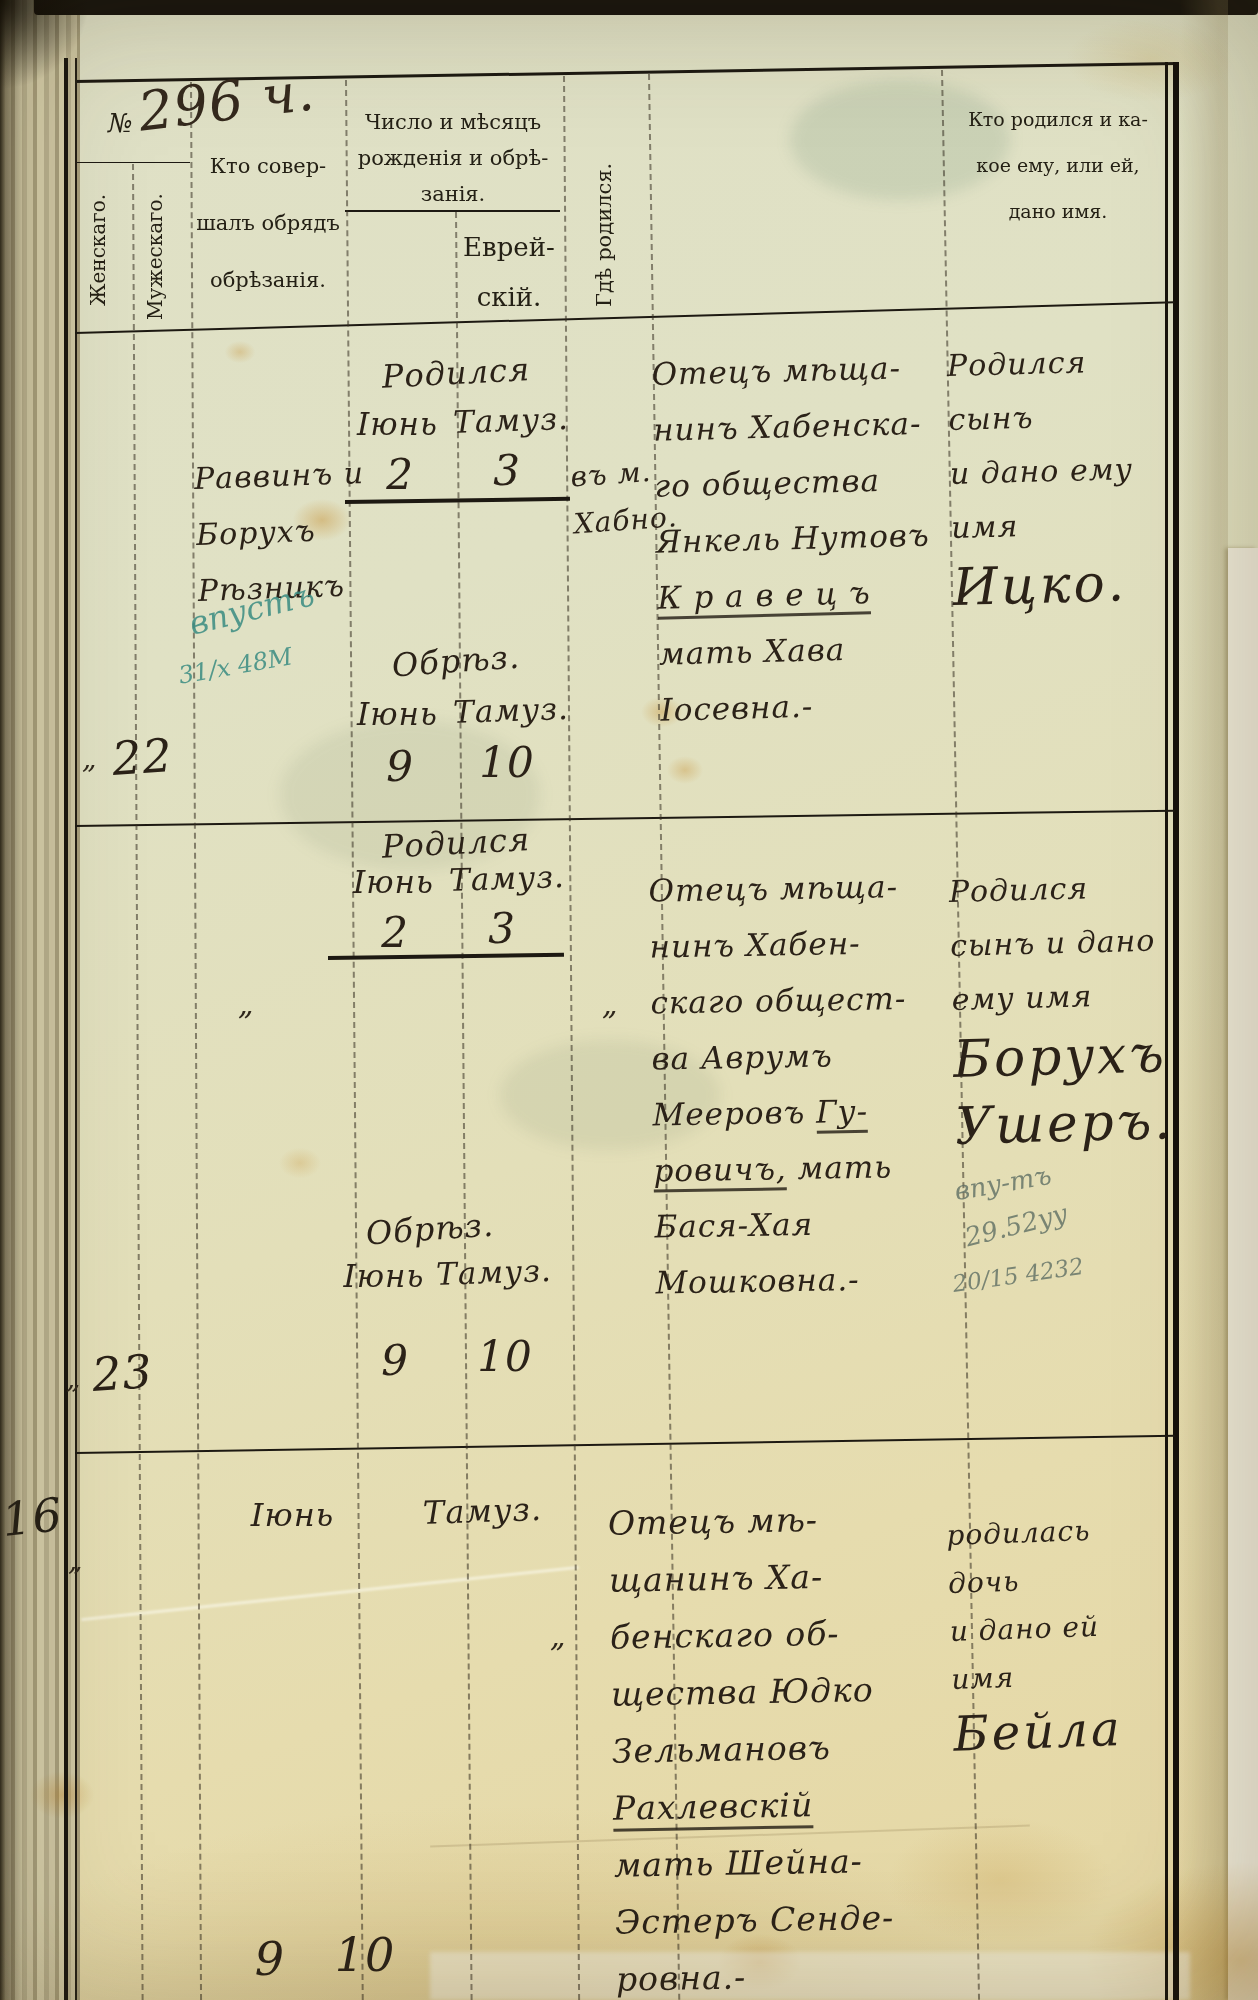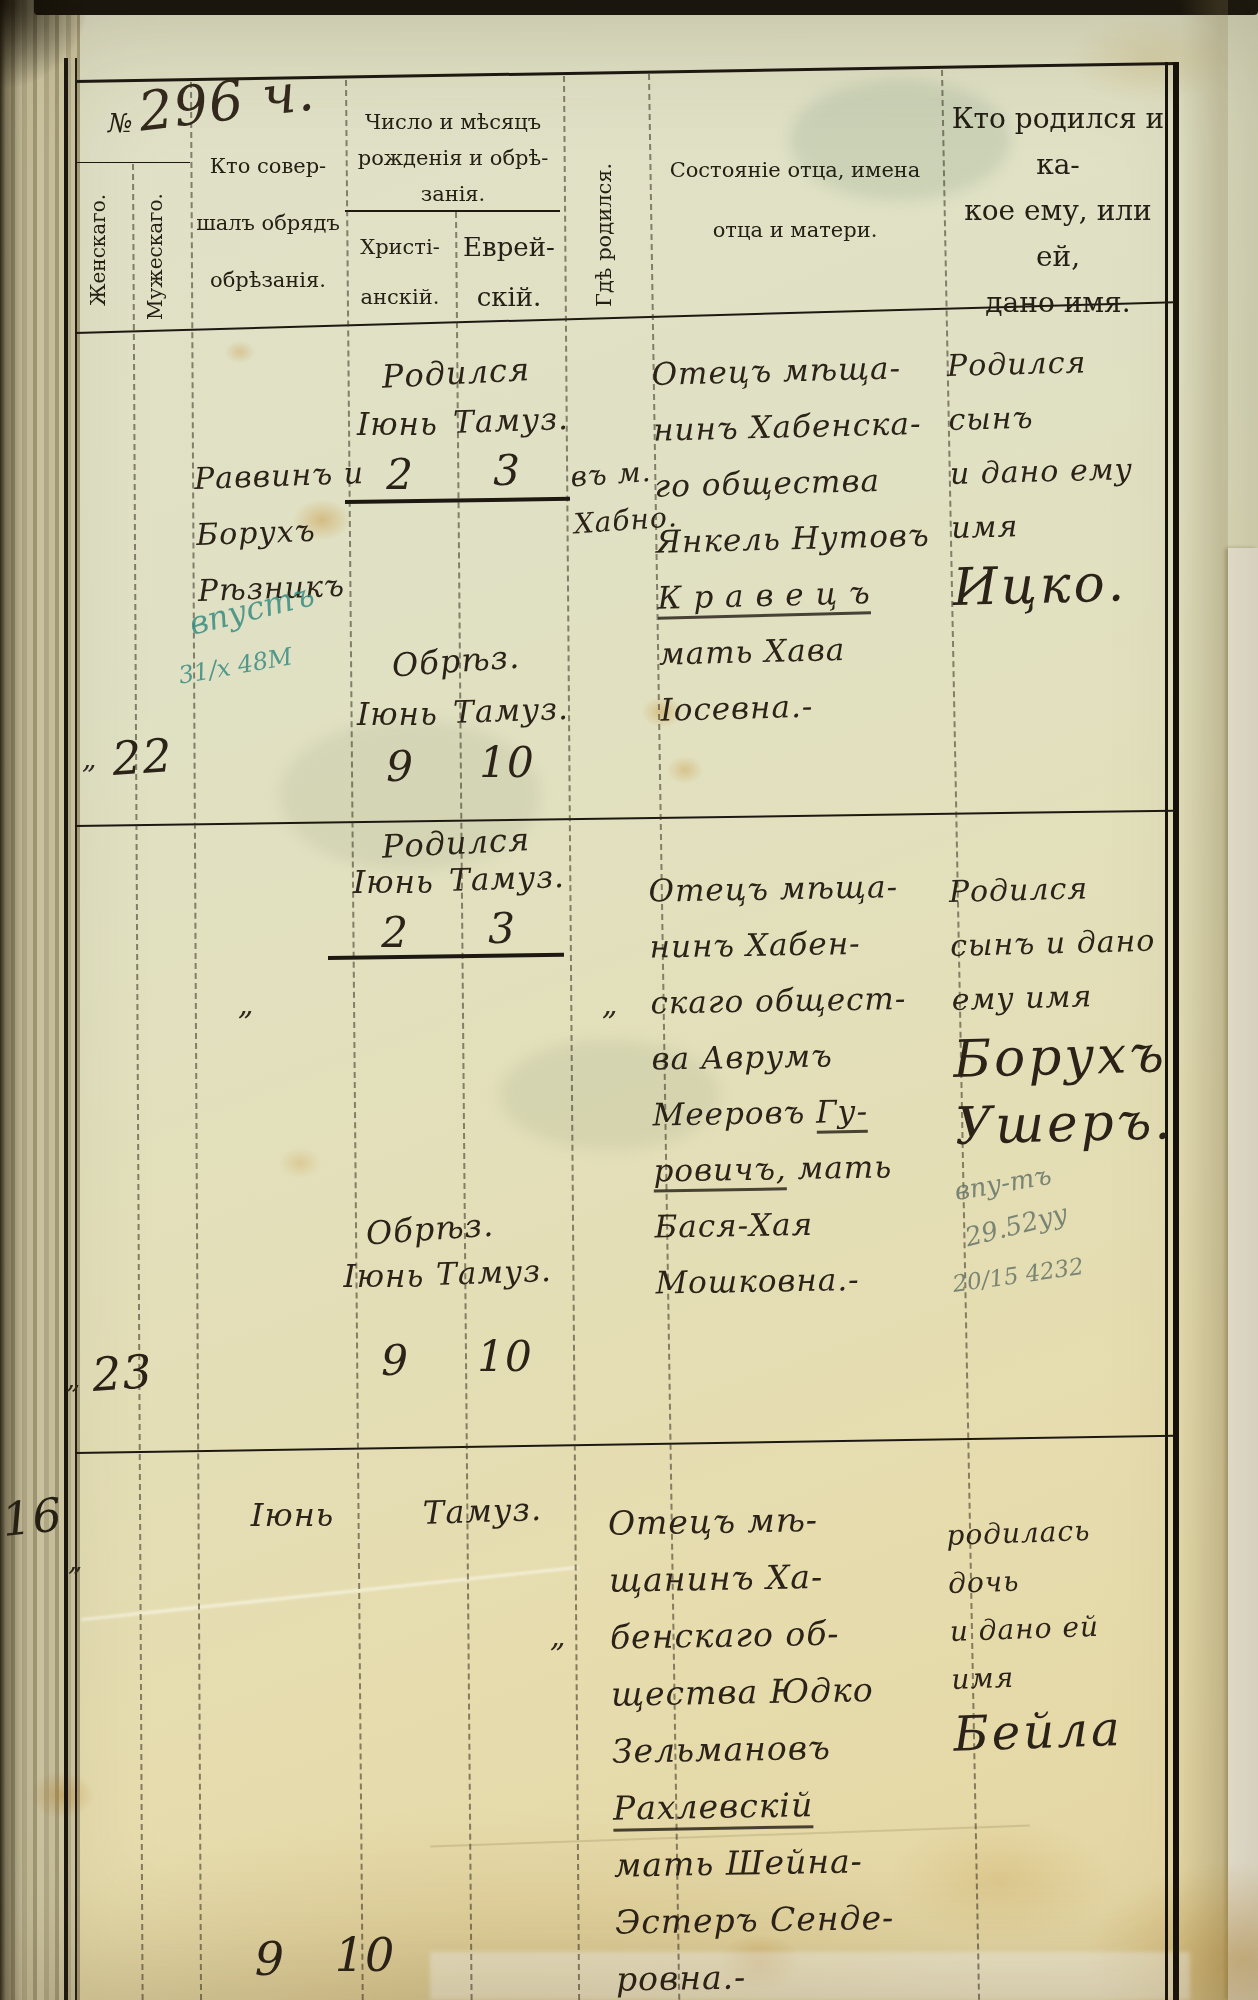--- a/index.html
+++ b/index.html
@@ -82,30 +82,26 @@
   <div class="abs pr vert" style="left:86px;top:164px;height:142px;font-size:20px;">Женскаго.</div>
   <div class="abs pr vert" style="left:143px;top:160px;height:160px;font-size:20px;">Мужескаго.</div>
 
   <div class="abs pr ctr pre" style="left:347px;top:104px;width:212px;font-size:21px;line-height:36px;">Число и мѣсяцъ
 рожденія и обрѣ-
 занія.</div>
 
   <div class="abs pr ctr pre" style="left:193px;top:138px;width:150px;font-size:21px;line-height:57px;">Кто совер-
 шалъ обрядъ
 обрѣзанія.</div>
-  <div class="abs pr ctr pre" style="left:347px;top:222px;width:106px;font-size:21px;line-height:50px;">Христі-
-анскій.</div>
   <div class="abs pr ctr pre" style="left:457px;top:222px;width:104px;font-size:26px;line-height:50px;">Еврей-
 скій.</div>
 
   <div class="abs pr vert" style="left:592px;top:92px;height:215px;font-size:21px;">Гдѣ родился.</div>
 
-  <div class="abs pr ctr pre" style="left:650px;top:140px;width:290px;font-size:21px;line-height:60px;">Состояніе отца, имена
-отца и матери.</div>
-  <div class="abs pr ctr pre" style="left:944px;top:96px;width:228px;font-size:28px;line-height:46px;text-align:center;">Кто родился и ка-
+  <div class="abs pr ctr pre" style="left:944px;top:96px;width:228px;font-size:19px;line-height:46px;text-align:center;">Кто родился и ка-
 кое ему, или ей,
 дано имя.</div>
 
   <div class="abs hw pre" style="left:196px;top:448px;width:170px;font-size:30px;line-height:56px;transform:rotate(-2deg);">Раввинъ и
 Борухъ
 Рѣзникъ</div>
 
   <div class="abs hw ctr" style="left:350px;top:354px;width:212px;font-size:32px;transform:rotate(-3deg);">Родился</div>
   <div class="abs hw ctr" style="left:340px;top:406px;width:115px;font-size:31px;">Іюнь</div>
   <div class="abs hw ctr" style="left:452px;top:402px;width:118px;font-size:31px;transform:rotate(-2deg);">Тамуз.</div>

